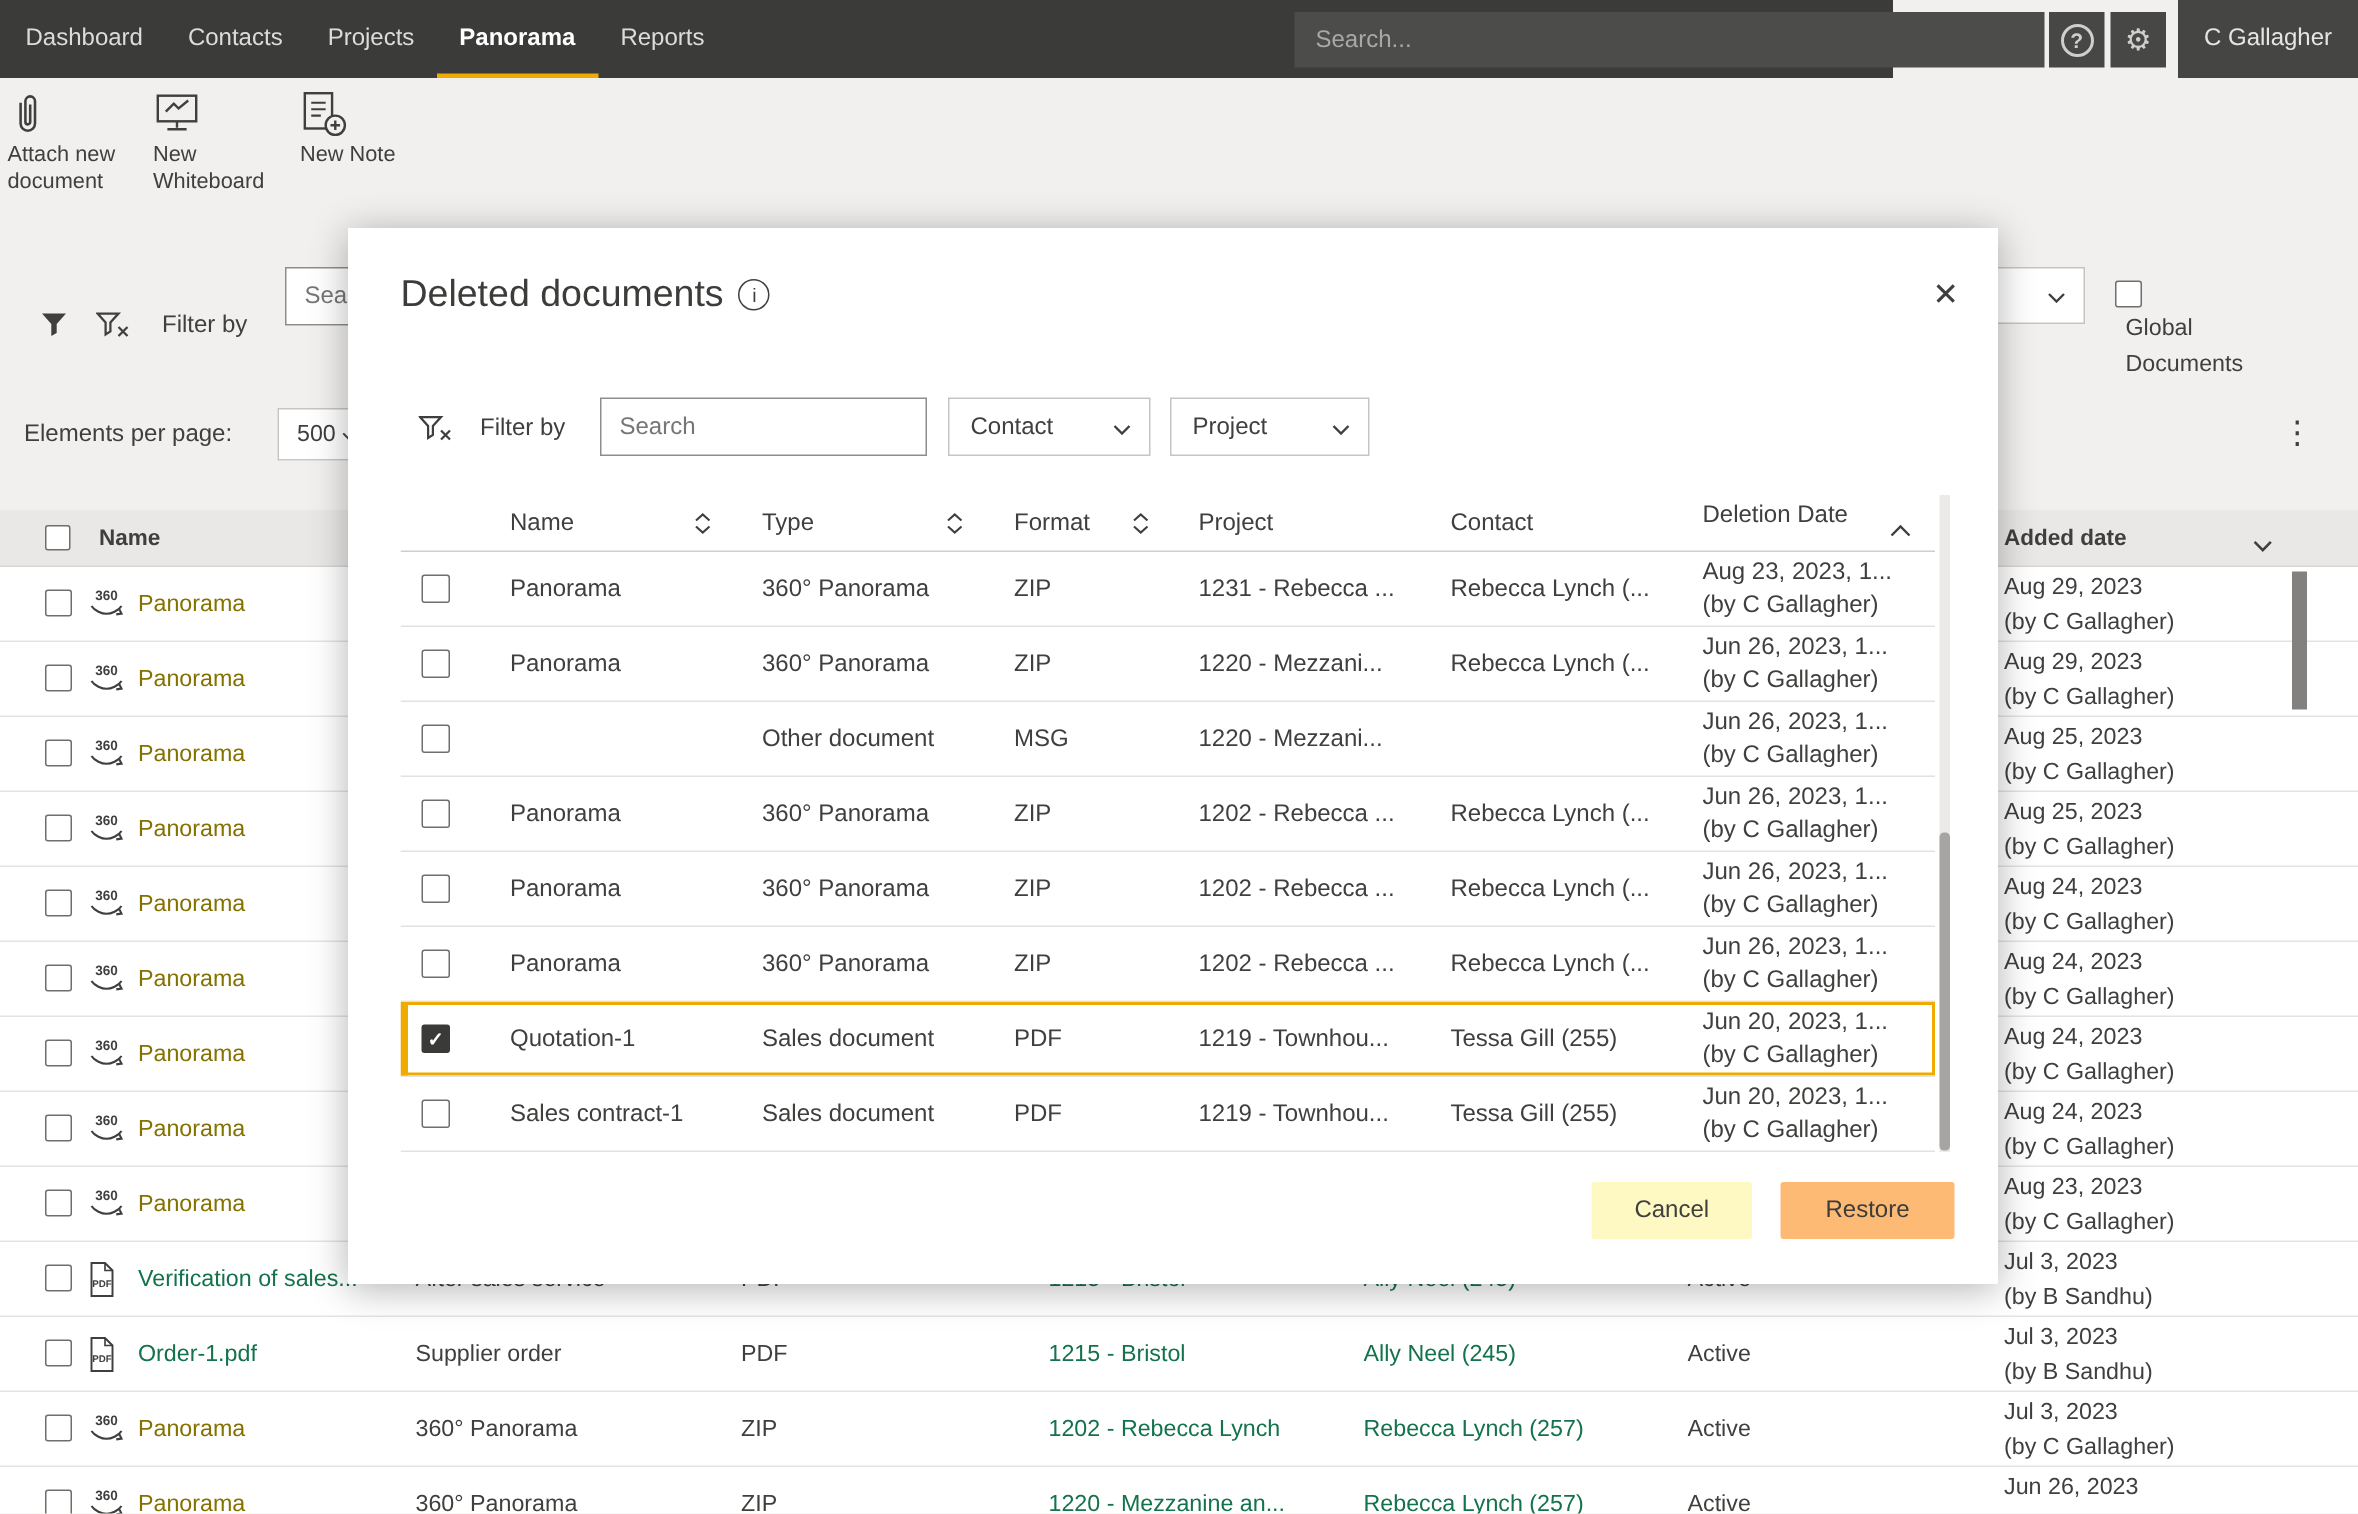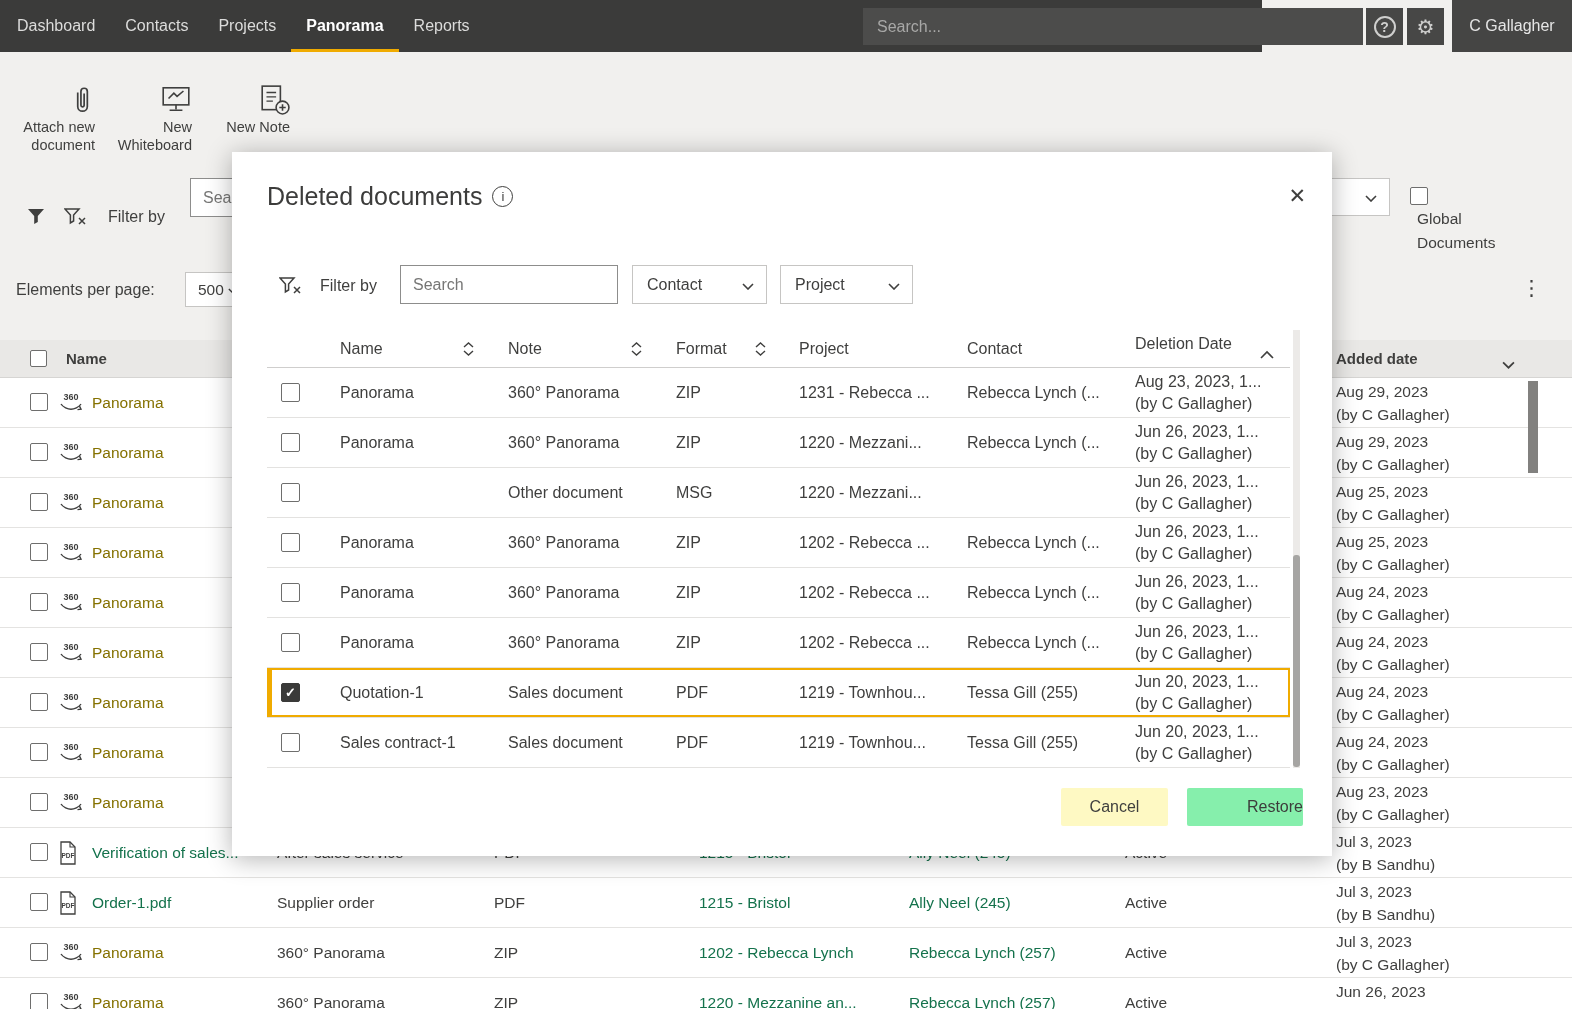--- a/index.html
+++ b/index.html
@@ -19,21 +19,21 @@
     align-items:center; justify-content:center; cursor:pointer; }
   .nav-iconbtn.help { left:1366px; }
   .nav-iconbtn.gear { left:1407px; font-size:20px; color:#cfcfce; }
   .help-circle { width:22px; height:22px; border:2px solid #cfcfce; border-radius:50%; color:#cfcfce;
     font-size:14px; font-weight:bold; display:flex; align-items:center; justify-content:center; }
   .nav-user { position:absolute; left:1452px; top:0; width:120px; height:52px; background:#454544;
     color:#e5e5e5; font-size:16px; display:flex; align-items:center; justify-content:center; cursor:pointer; }
 
   
   .toolbar { position:absolute; left:0; top:52px; width:1572px; height:103px; background:#f1f0ee; }
-  .tool-btn { position:absolute; top:28px; width:90px; text-align:right; cursor:pointer; }
+  .tool-btn { position:absolute; top:4px; width:90px; text-align:left; cursor:pointer; }
   .tool-icon { display:block; height:38px; padding-top:4px; }
   .tool-label { font-size:14.5px; line-height:18px; color:#3f3f3e; display:block; }
 
   
   .icon-abs { position:absolute; cursor:pointer; }
   .filter-label { position:absolute; font-size:16px; color:#3f3f3e; white-space:nowrap; }
   .main-search { position:absolute; left:190px; top:178px; width:270px; height:39px; background:#fff;
     border:1px solid #8d8d8c; font-size:16px; padding:0 12px; outline:none; color:#3f3f3e; }
   .main-search::placeholder { color:#767675; }
   .partial-select { position:absolute; left:1240px; top:178px; width:150px; height:38px; background:#fff;
@@ -112,21 +112,21 @@
   .m-project { left:532px; width:158px; }
   .m-contact { left:700px; width:158px; }
   .m-date { left:868px; width:152px; line-height:22px; top:3px; display:flex; flex-direction:column; }
 
   .m-scroll { position:absolute; left:1061px; top:178px; width:7px; height:438px; background:#eceae8; }
   .m-thumb { position:absolute; left:0; top:225px; width:7px; height:212px; background:#a6a5a3; border-radius:3px; cursor:pointer; }
 
   .btn { position:absolute; top:636px; height:38px; border:none; font-size:16px; cursor:pointer;
     border-radius:2px; font-family:"Liberation Sans", sans-serif; }
   .btn.cancel { left:829px; width:107px; background:#fef9c3; color:#3f3f3e; }
-  .btn.restore { left:955px; width:116px; background:#86efac; color:#3c3c3b;text-align:right; }
+  .btn.restore { left:955px; width:116px; background:#fdba74; color:#3c3c3b; }
 </style>
 </head>
 <body>
 
 <div class="topnav">
   <div class="nav-items">
     <div class="nav-item">Dashboard</div>
     <div class="nav-item">Contacts</div>
     <div class="nav-item">Projects</div>
     <div class="nav-item active">Panorama</div>
@@ -483,21 +483,21 @@
 
   <div class="m-table">
     <div class="m-header">
       <span class="mh m-name">Name</span>
       <span class="sort s-name">
         <svg width="11" height="14" viewBox="0 0 11 14">
             <path d="M1 5l4.5-4L10 5" fill="none" stroke="#3f3f3e" stroke-width="1.4"></path>
             <path d="M1 9l4.5 4L10 9" fill="none" stroke="#3f3f3e" stroke-width="1.4"></path>
           </svg>
       </span>
-      <span class="mh m-type">Note</span>
+      <span class="mh m-type">Type</span>
       <span class="sort s-type">
         <svg width="11" height="14" viewBox="0 0 11 14">
             <path d="M1 5l4.5-4L10 5" fill="none" stroke="#3f3f3e" stroke-width="1.4"></path>
             <path d="M1 9l4.5 4L10 9" fill="none" stroke="#3f3f3e" stroke-width="1.4"></path>
           </svg>
       </span>
       <span class="mh m-format">Format</span>
       <span class="sort s-format">
         <svg width="11" height="14" viewBox="0 0 11 14">
             <path d="M1 5l4.5-4L10 5" fill="none" stroke="#3f3f3e" stroke-width="1.4"></path>

